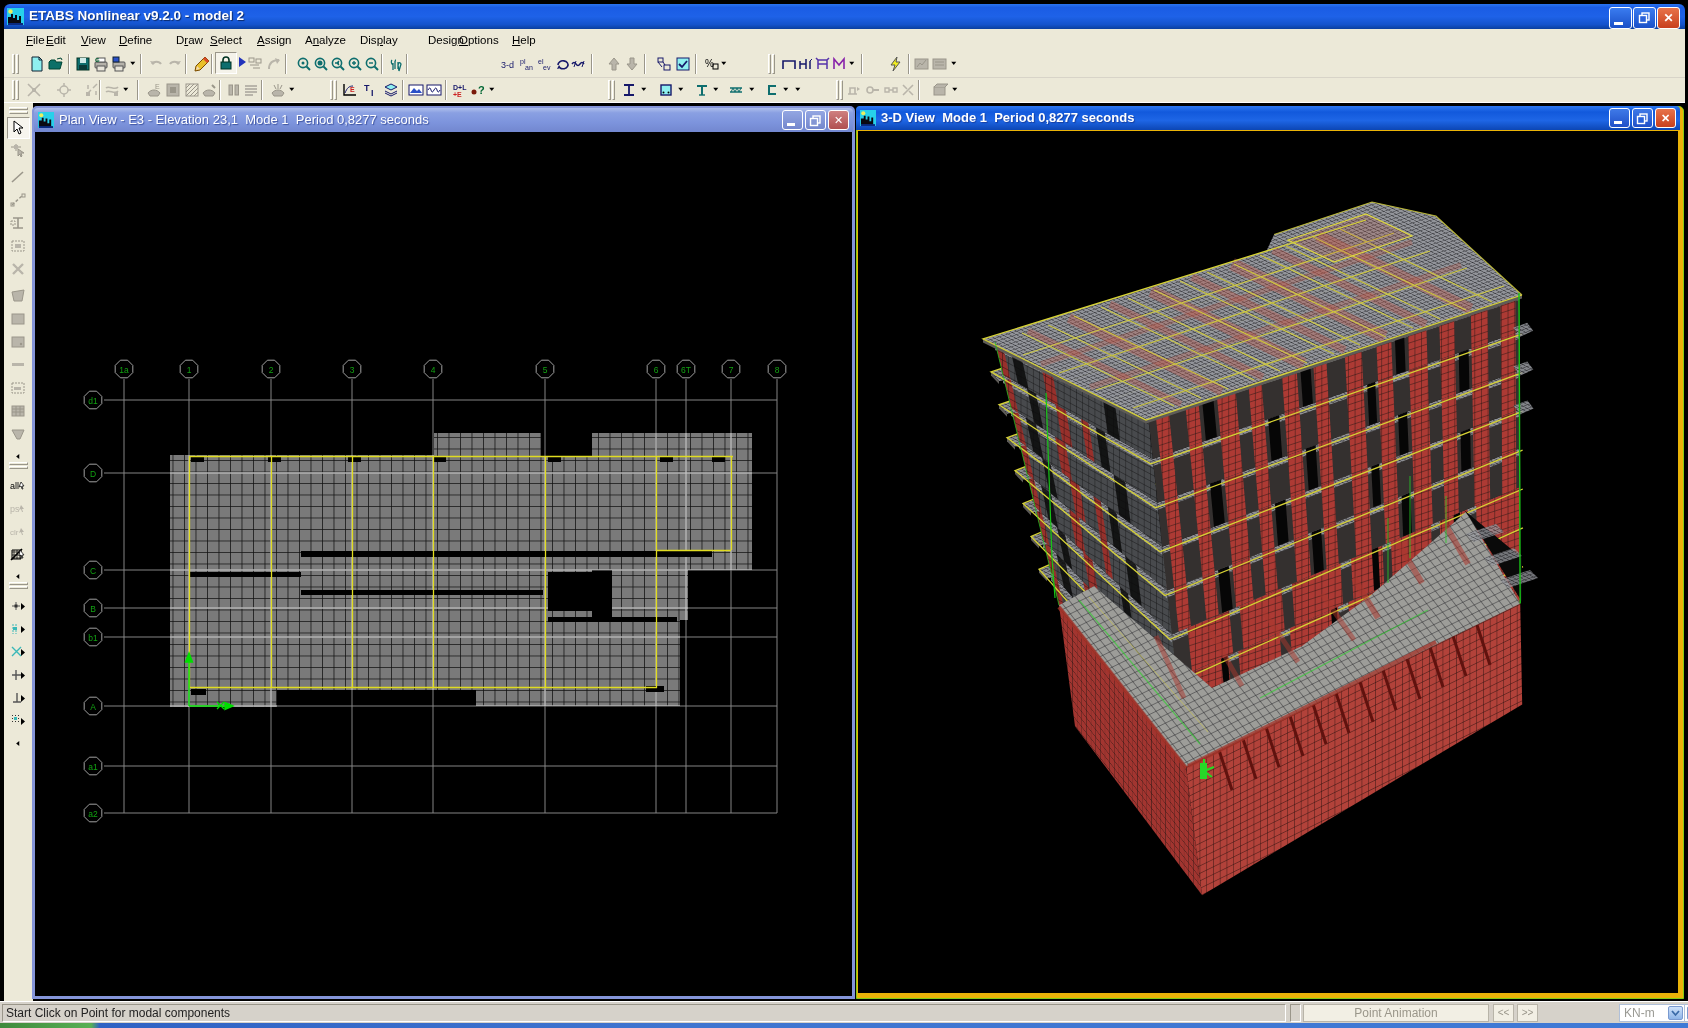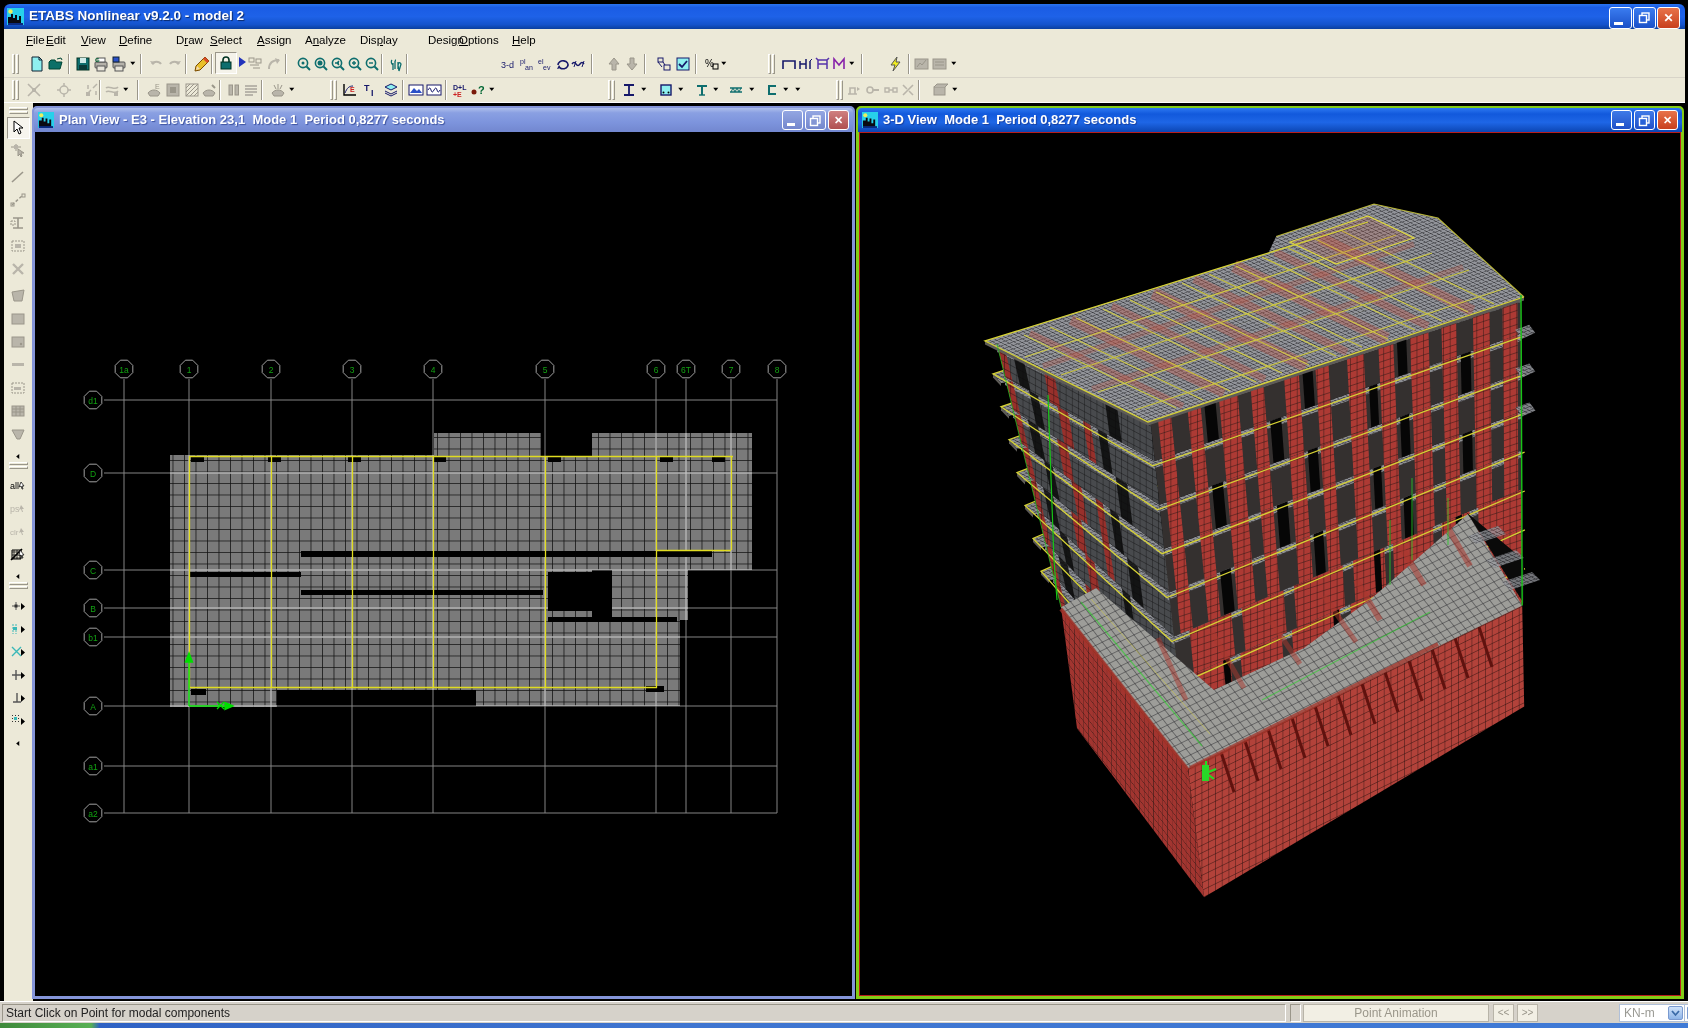--- a/index.html
+++ b/index.html
@@ -17,23 +17,23 @@
 #menubar u { text-decoration:underline; }
 #tb1 { position:absolute; left:4px; top:51px; width:1681px; height:27px; background:#ece9d8; border-bottom:1px solid #d8d4c8;}
 #tb2 { position:absolute; left:4px; top:78px; width:1681px; height:25px; background:#ece9d8; border-bottom:1px solid #fff;}
 #lefttb { position:absolute; left:4px; top:103px; width:29px; height:898px; background:#ece9d8; }
 #mdibg { position:absolute; left:33px; top:103px; width:1652px; height:898px; background:#000; }
 .childwin { position:absolute; border-radius:5px 5px 0 0; }
 #planwin { left:32px; top:106px; width:823px; height:893px;
   border:3px solid #8595d9; background:#000; }
 #planwin .wtitle { position:absolute; left:-1px; top:-1px; width:819px; height:24px; border-radius:4px 4px 0 0;
   background:linear-gradient(180deg,#aebfec 0%,#8aa0e2 20%,#7d94dd 60%,#7287cf 100%);
-  color:#fff; font-weight:bold; font-size:13px; }
+  color:#fff; font-weight:normal; font-size:13px; }
 #d3win { left:856px; top:106px; width:828px; height:893px;
-  border:3px solid #84cc16; background:#b91c1c; }
+  border:1px solid #84cc16; background:#eab308; }
 #d3win .wtitle { position:absolute; left:-1px; top:-1px; width:824px; height:24px; border-radius:4px 4px 0 0;
   background:linear-gradient(180deg,#2d78f2 0%,#1259dc 25%,#1e66e6 60%,#0c46b4 100%);
   color:#fff; font-weight:bold; font-size:13px; }
 .wtitle .txt { position:absolute; left:25px; top:4px; text-shadow:1px 1px 1px rgba(20,40,120,.6); }
 .cbtn { position:absolute; top:2px; width:21px; height:20px; border-radius:3px; border:1px solid #fff;
   color:#fff; font-size:11px; text-align:center; line-height:18px; }
 #statusbar { position:absolute; left:0px; top:1001px; width:1688px; height:22px;
   background:#d6d2ca; border-top:1px solid #fff; font-size:12px; color:#222; }
 #taskbar { position:absolute; left:0px; top:1023px; width:1688px; height:5px;
   background:linear-gradient(90deg,#3f8a3c 0%,#58b055 5.4%,#2f62c4 5.9%,#3f75d0 40%,#3f7ad6 100%); }

